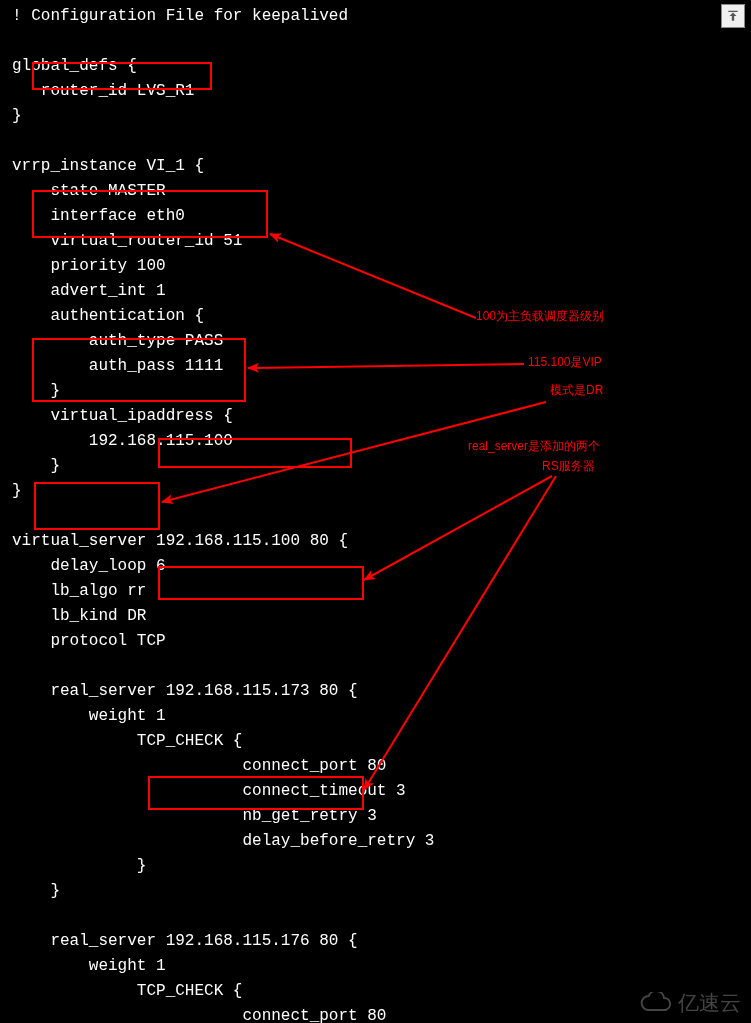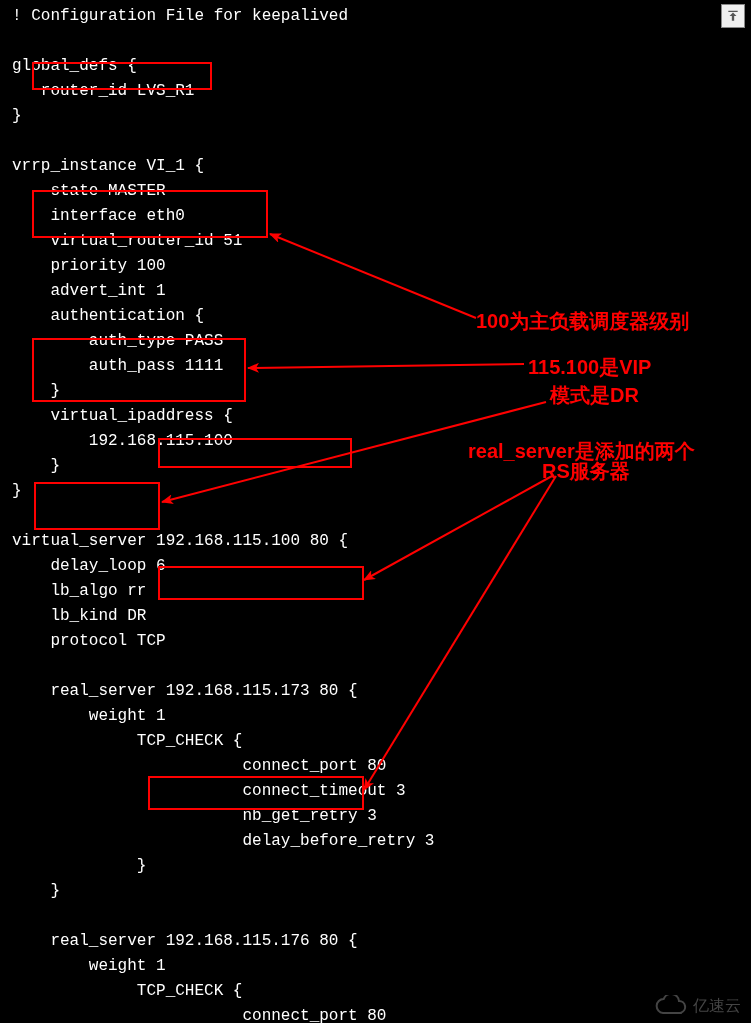--- a/index.html
+++ b/index.html
@@ -23,23 +23,23 @@
   }
   .box {
     position: absolute;
     border: 2px solid #ff0000;
     background: transparent;
   }
   .annotation {
     position: absolute;
     color: #ff0000;
     font-family: "SimSun", "Microsoft YaHei", sans-serif;
-    font-size: 20px;
+    font-size: 12px;
     white-space: nowrap;
-    font-weight: bold;
+    font-weight: normal;
   }
   .annotation.center {
     text-align: right;
   }
   svg.arrow-layer {
     position: absolute;
     left: 0;
     top: 0;
     width: 751px;
     height: 1023px;
@@ -60,21 +60,21 @@
   .topbtn svg { width: 14px; height: 14px; }
   .watermark {
     position: absolute;
     right: 10px;
     bottom: 6px;
     display: flex;
     align-items: center;
     gap: 6px;
     color: #888;
     font-family: "Microsoft YaHei", sans-serif;
-    font-size: 16px;
+    font-size: 21px;
     opacity: 0.5;
   }
   .watermark .cloud {
     width: 34px;
     height: 22px;
     position: relative;
   }
 </style>
 </head>
 <body>

